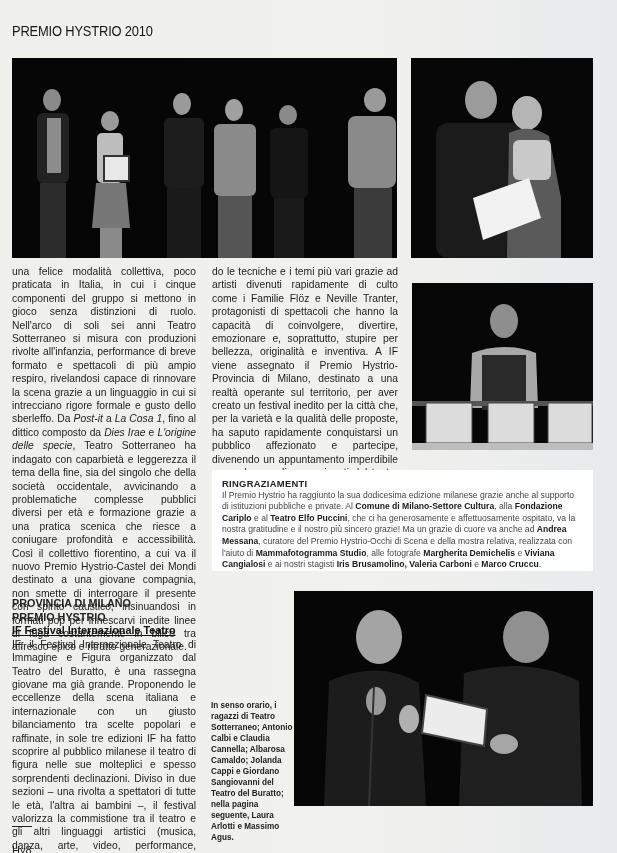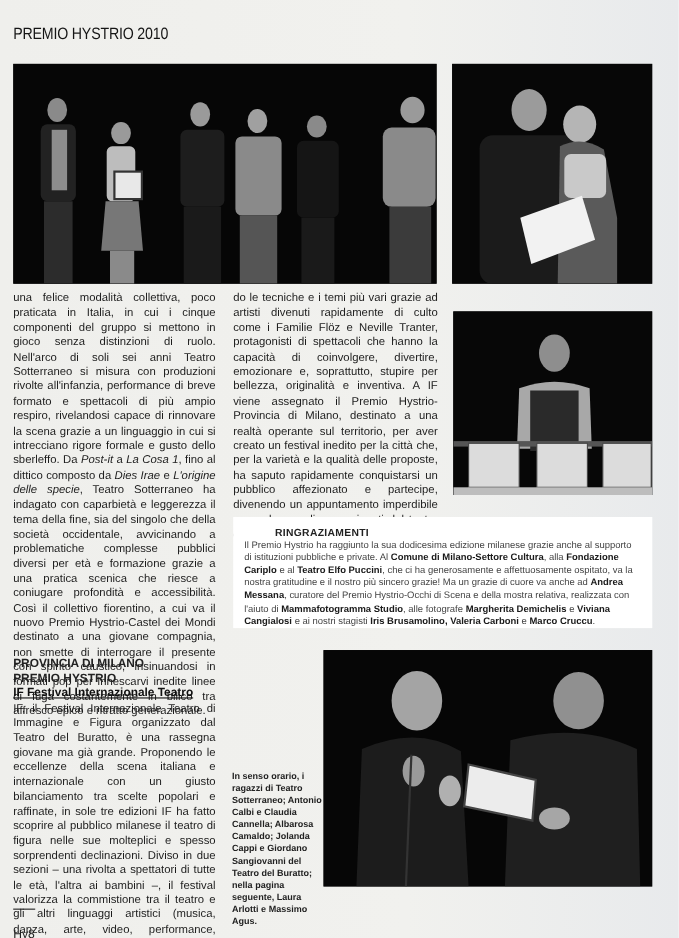--- a/index.html
+++ b/index.html
@@ -23,21 +23,21 @@
   }
   .col p { margin: 0; }
   .col i { font-style: italic; }
   .head-block { font-weight: bold; font-size: 10.8px; line-height: 13.6px; color: #222; }
   .thanks {
     position: absolute; left: 212px; top: 470px; width: 381px; height: 101px;
     background: #ffffff; box-sizing: border-box; padding: 8px 10px 0 10px;
     font-family: "Liberation Sans", sans-serif; font-size: 8.6px; line-height: 11.6px;
     color: #444;
   }
-  .thanks .th-title { font-weight: bold; font-size: 9.4px; color: #222; letter-spacing: 0.3px; margin-left: 28px; }
+  .thanks .th-title { font-weight: bold; font-size: 9.4px; color: #222; letter-spacing: 0.3px; }
   .thanks b { color: #1a1a1a; }
   .caption {
     position: absolute; left: 211px; top: 700px; width: 82px;
     font-family: "Liberation Sans", sans-serif; font-weight: bold;
     font-size: 8.2px; line-height: 11px; color: #222;
   }
   .folio {
     position: absolute; left: 12px; top: 826px;
     font-family: "Liberation Sans", sans-serif; font-size: 11px; color: #222;
     border-top: 1px solid #222; padding-top: 17px;

